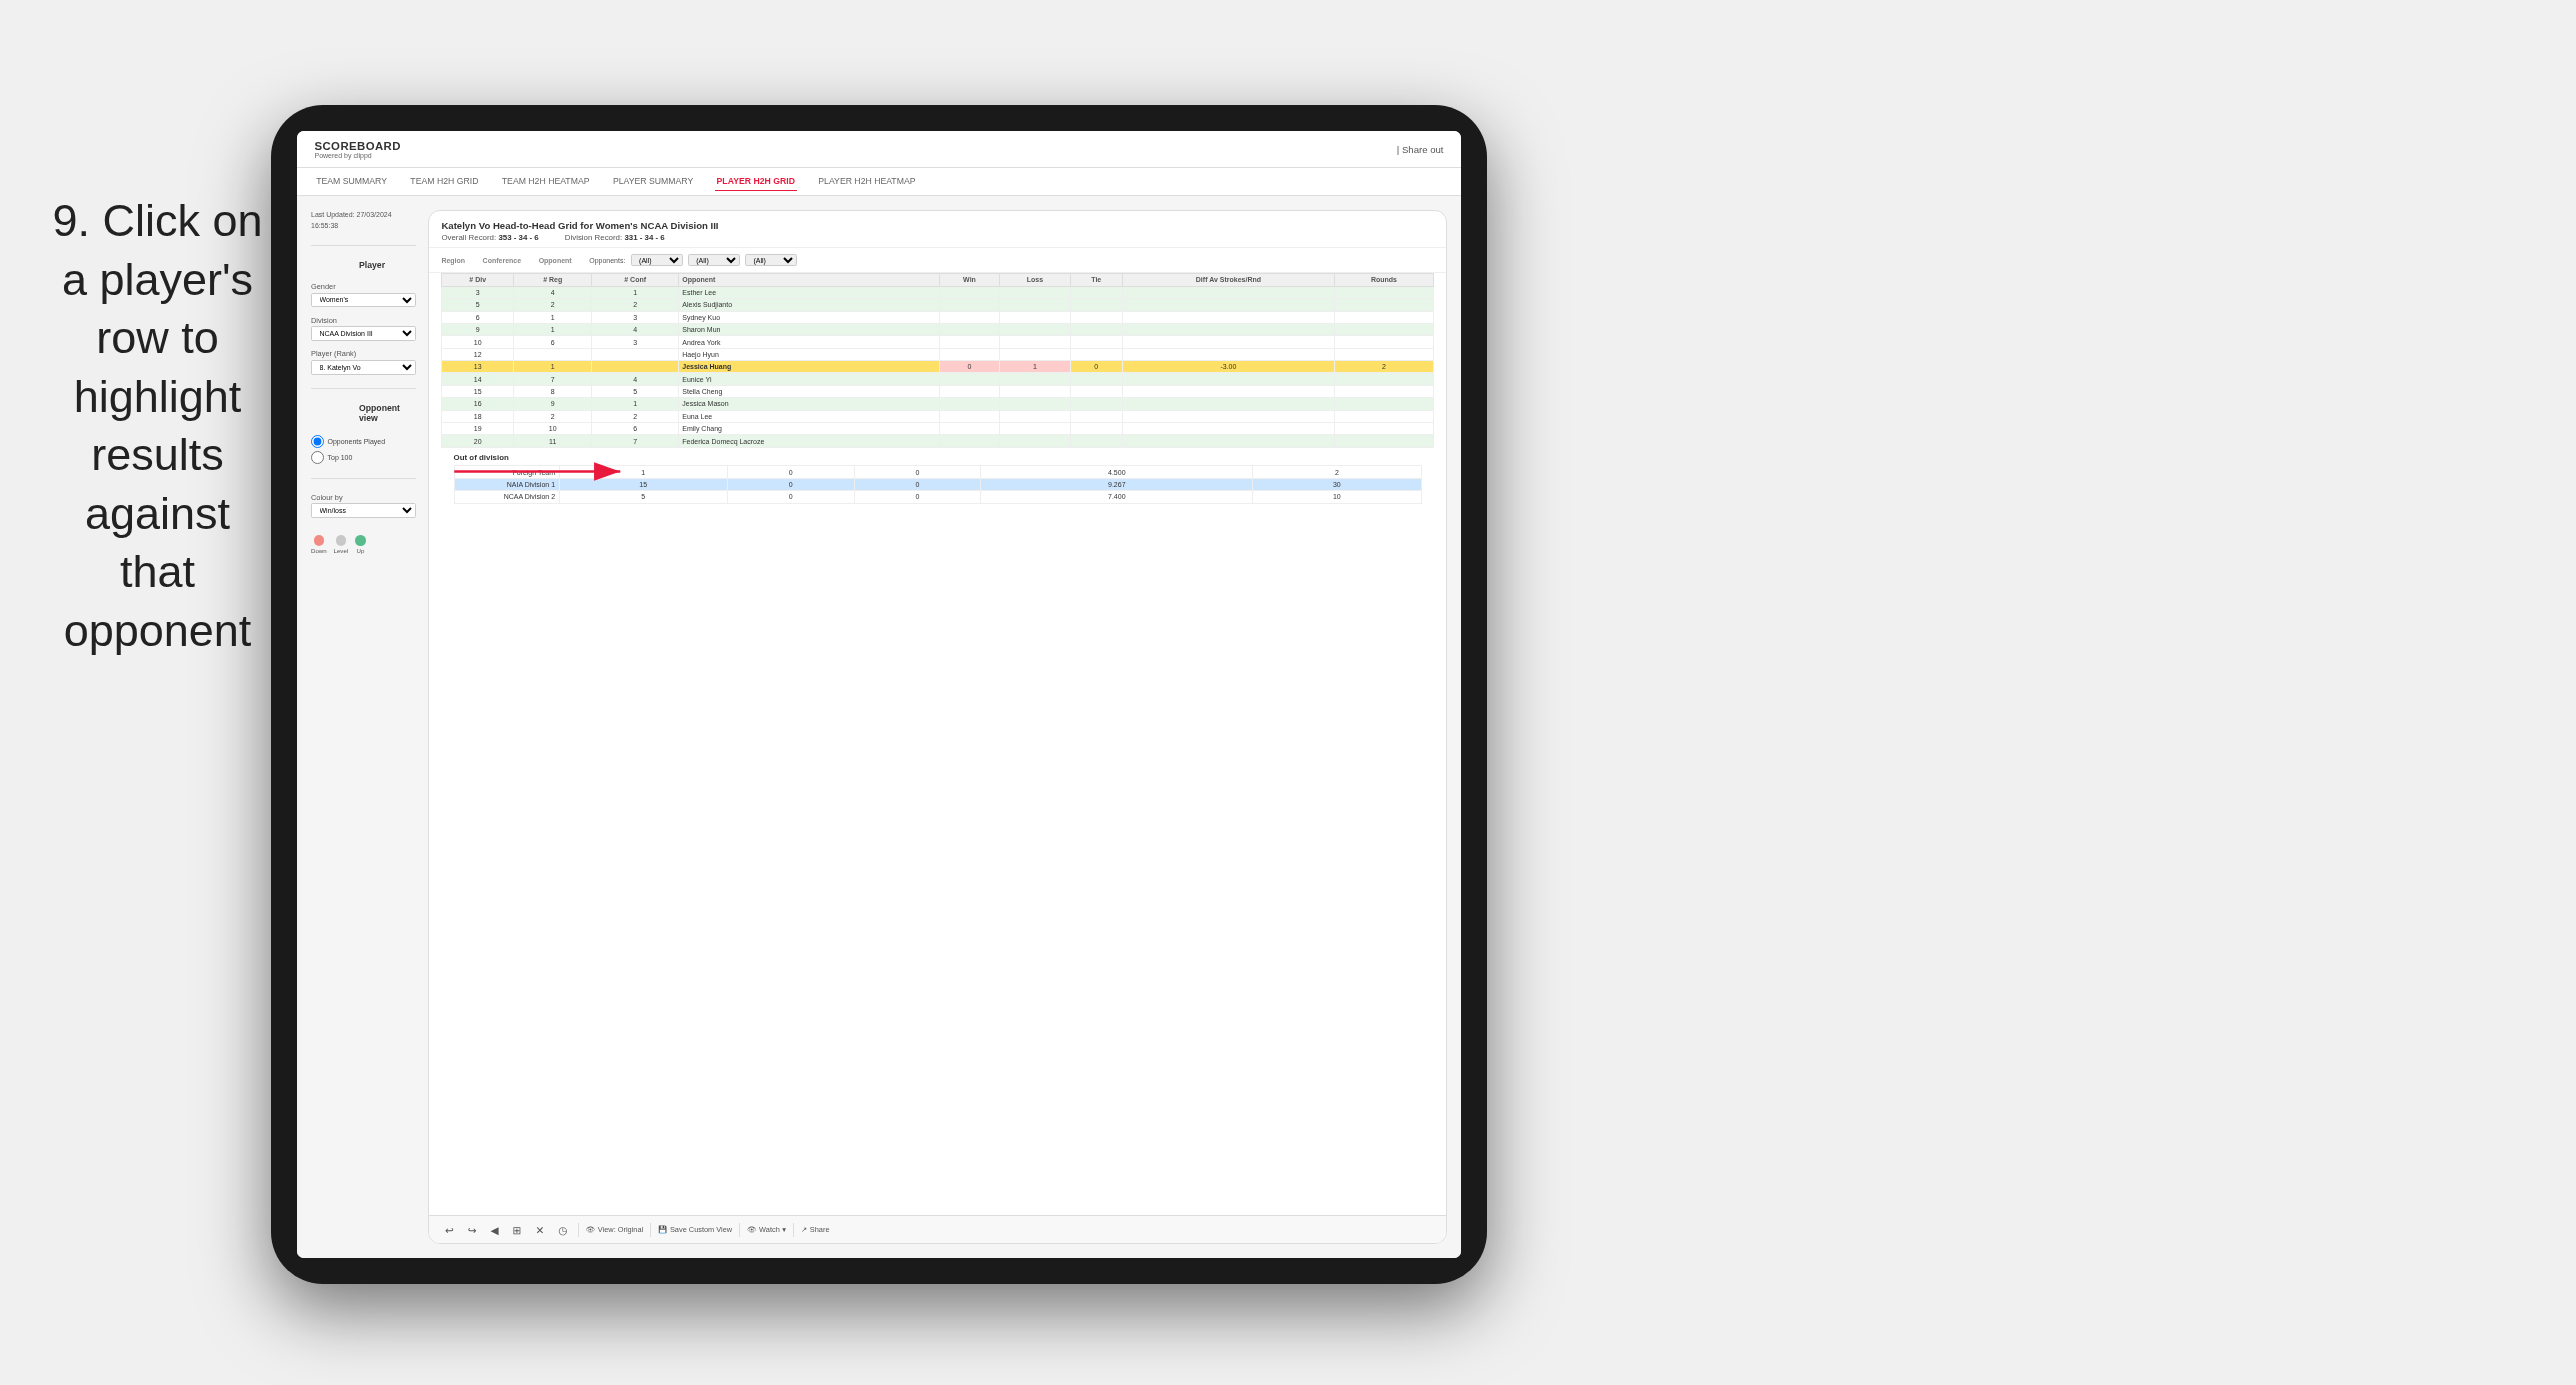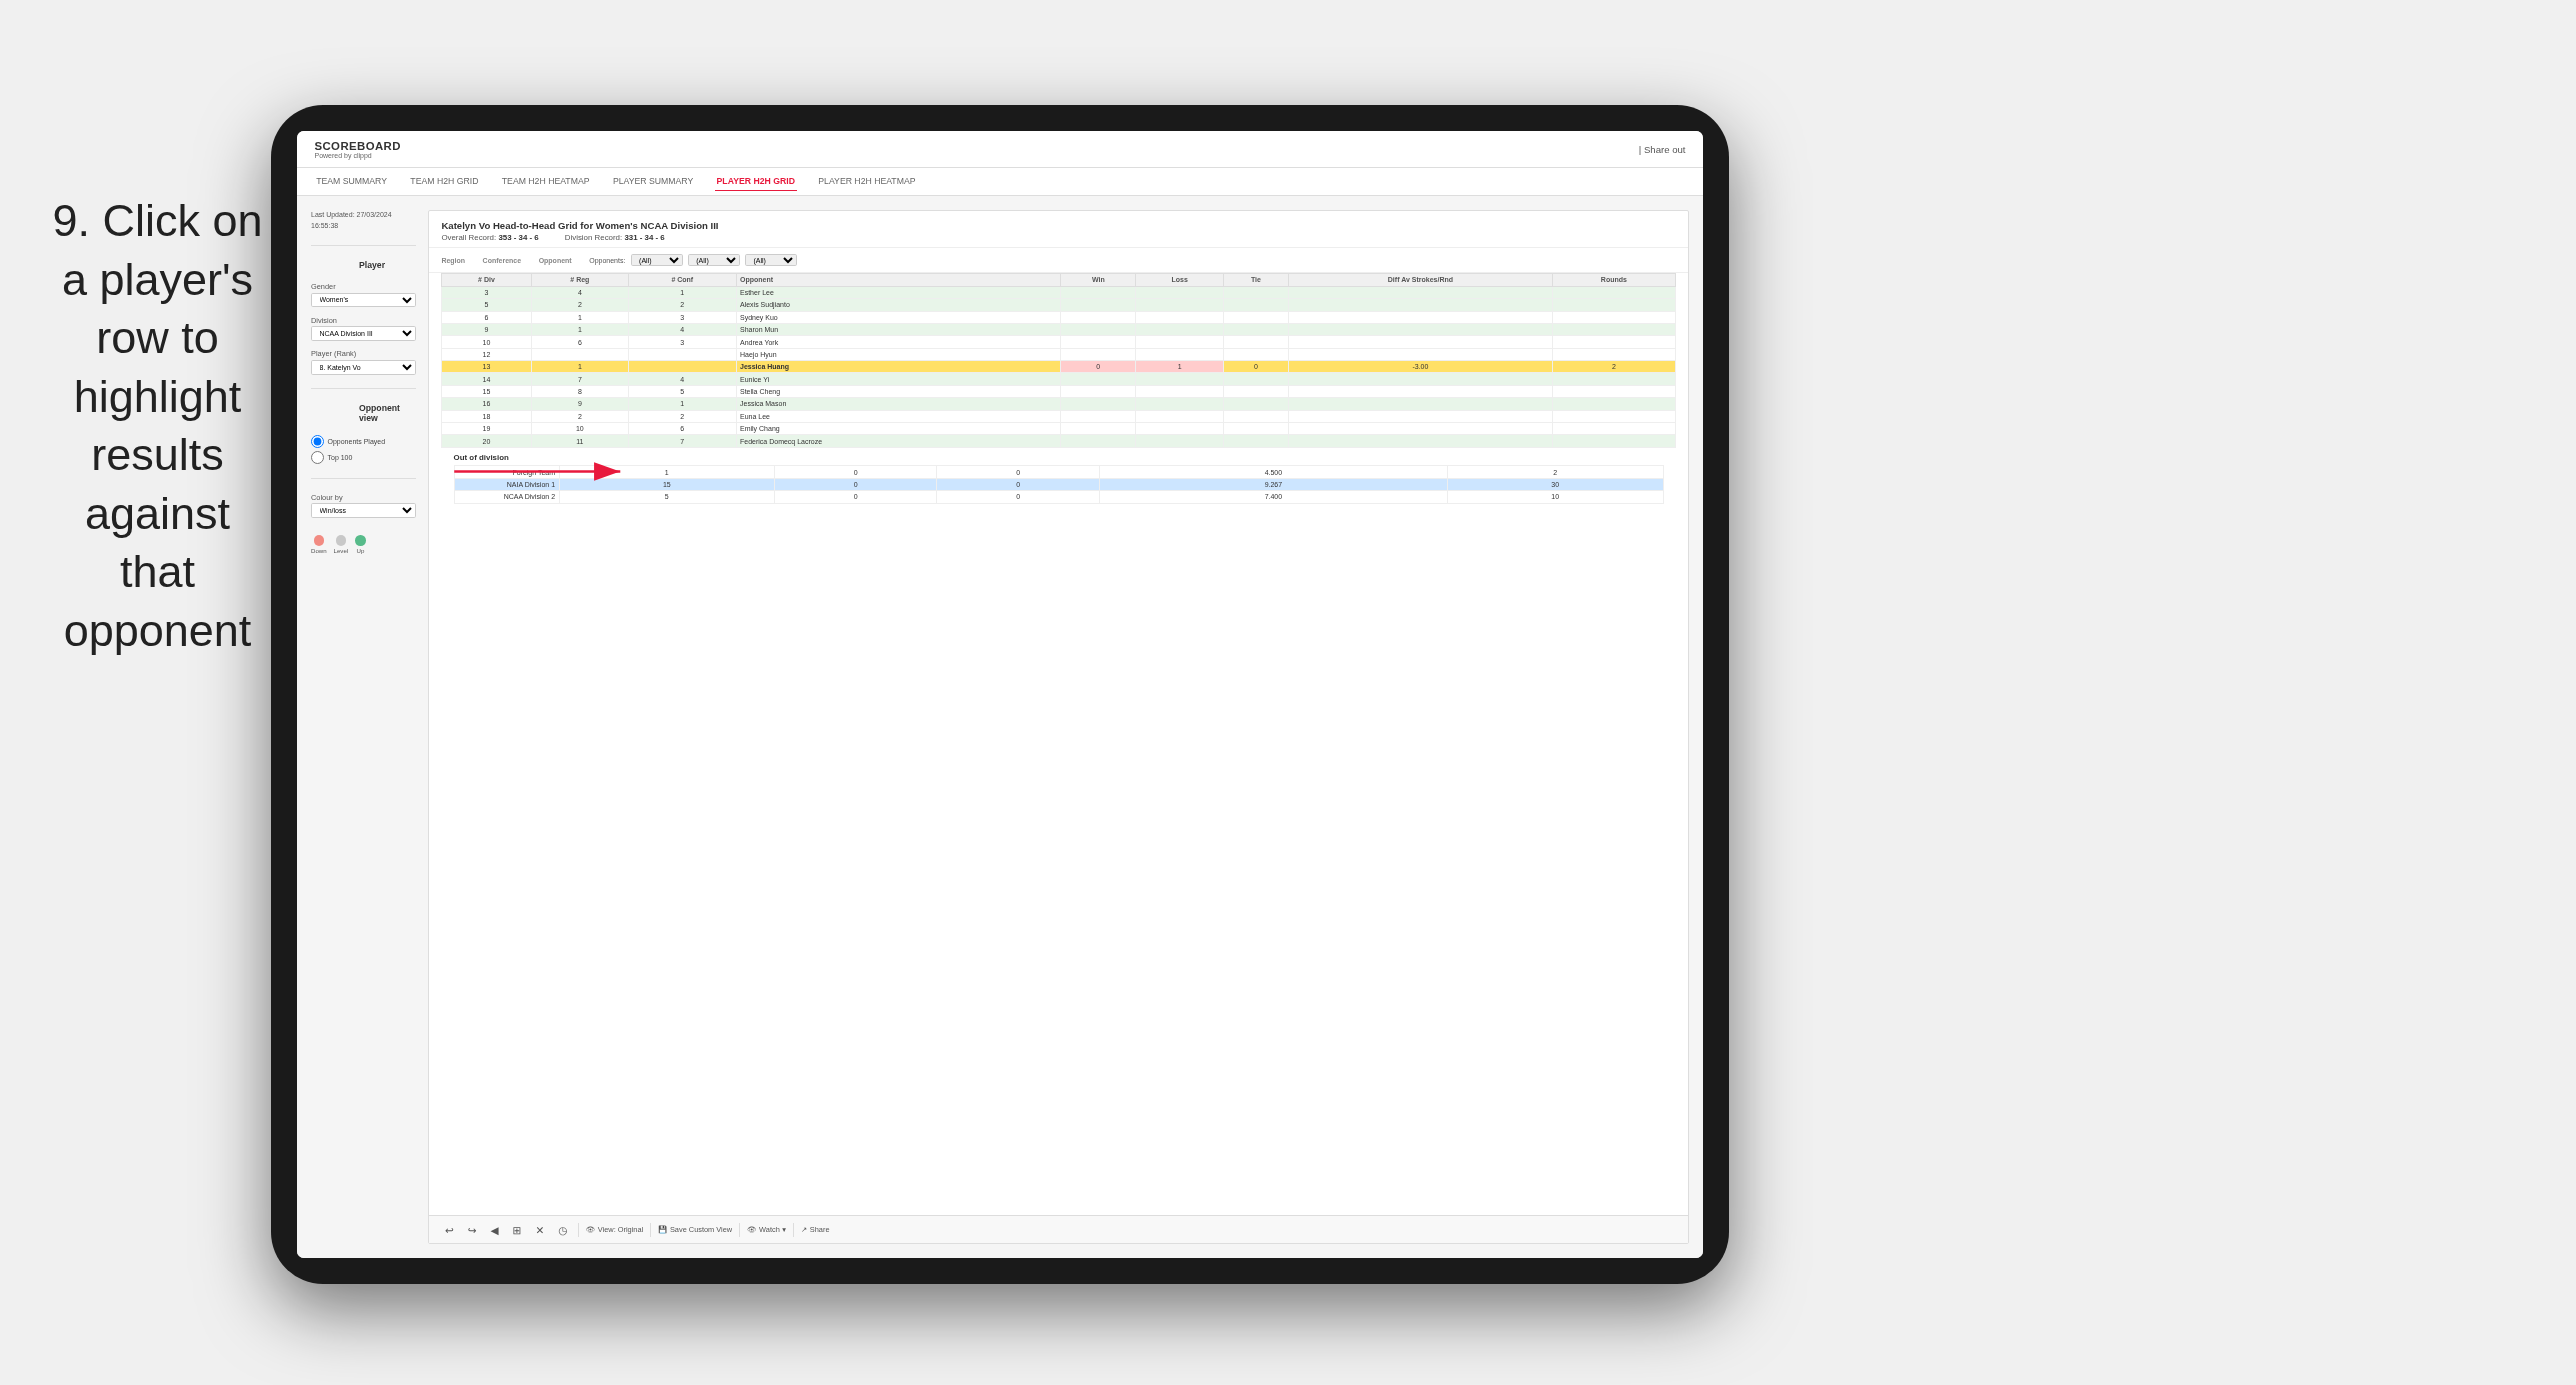--- a/index.html
+++ b/index.html
@@ -10,21 +10,21 @@
       height: 1386px;
       overflow: hidden;
       position: relative;
     }
 
     
     .tablet {
       position: absolute;
       left: 271px;
       top: 105px;
-      width: 1458px;
+      width: 1216px;
       height: 1179px;
       background: #1a1a1a;
       border-radius: 52px;
       box-shadow: 0 26px 70px rgba(0,0,0,0.5);
     }
 
     .tablet-screen {
       position: absolute;
       left: 26px;
       top: 26px;
@@ -220,21 +220,21 @@
       width: 10.5px;
       height: 10.5px;
       border-radius: 50%;
     }
 
     
     .right-panel {
       flex: 1;
       background: #fff;
       border: 0.9px solid #ddd;
-      border-radius: 2px;
+      border-radius: 12px;
       display: flex;
       flex-direction: column;
       overflow: hidden;
     }
 
     .grid-header {
       padding: 8.7px 12.2px 5.2px;
       border-bottom: 0.9px solid #eee;
     }
 

